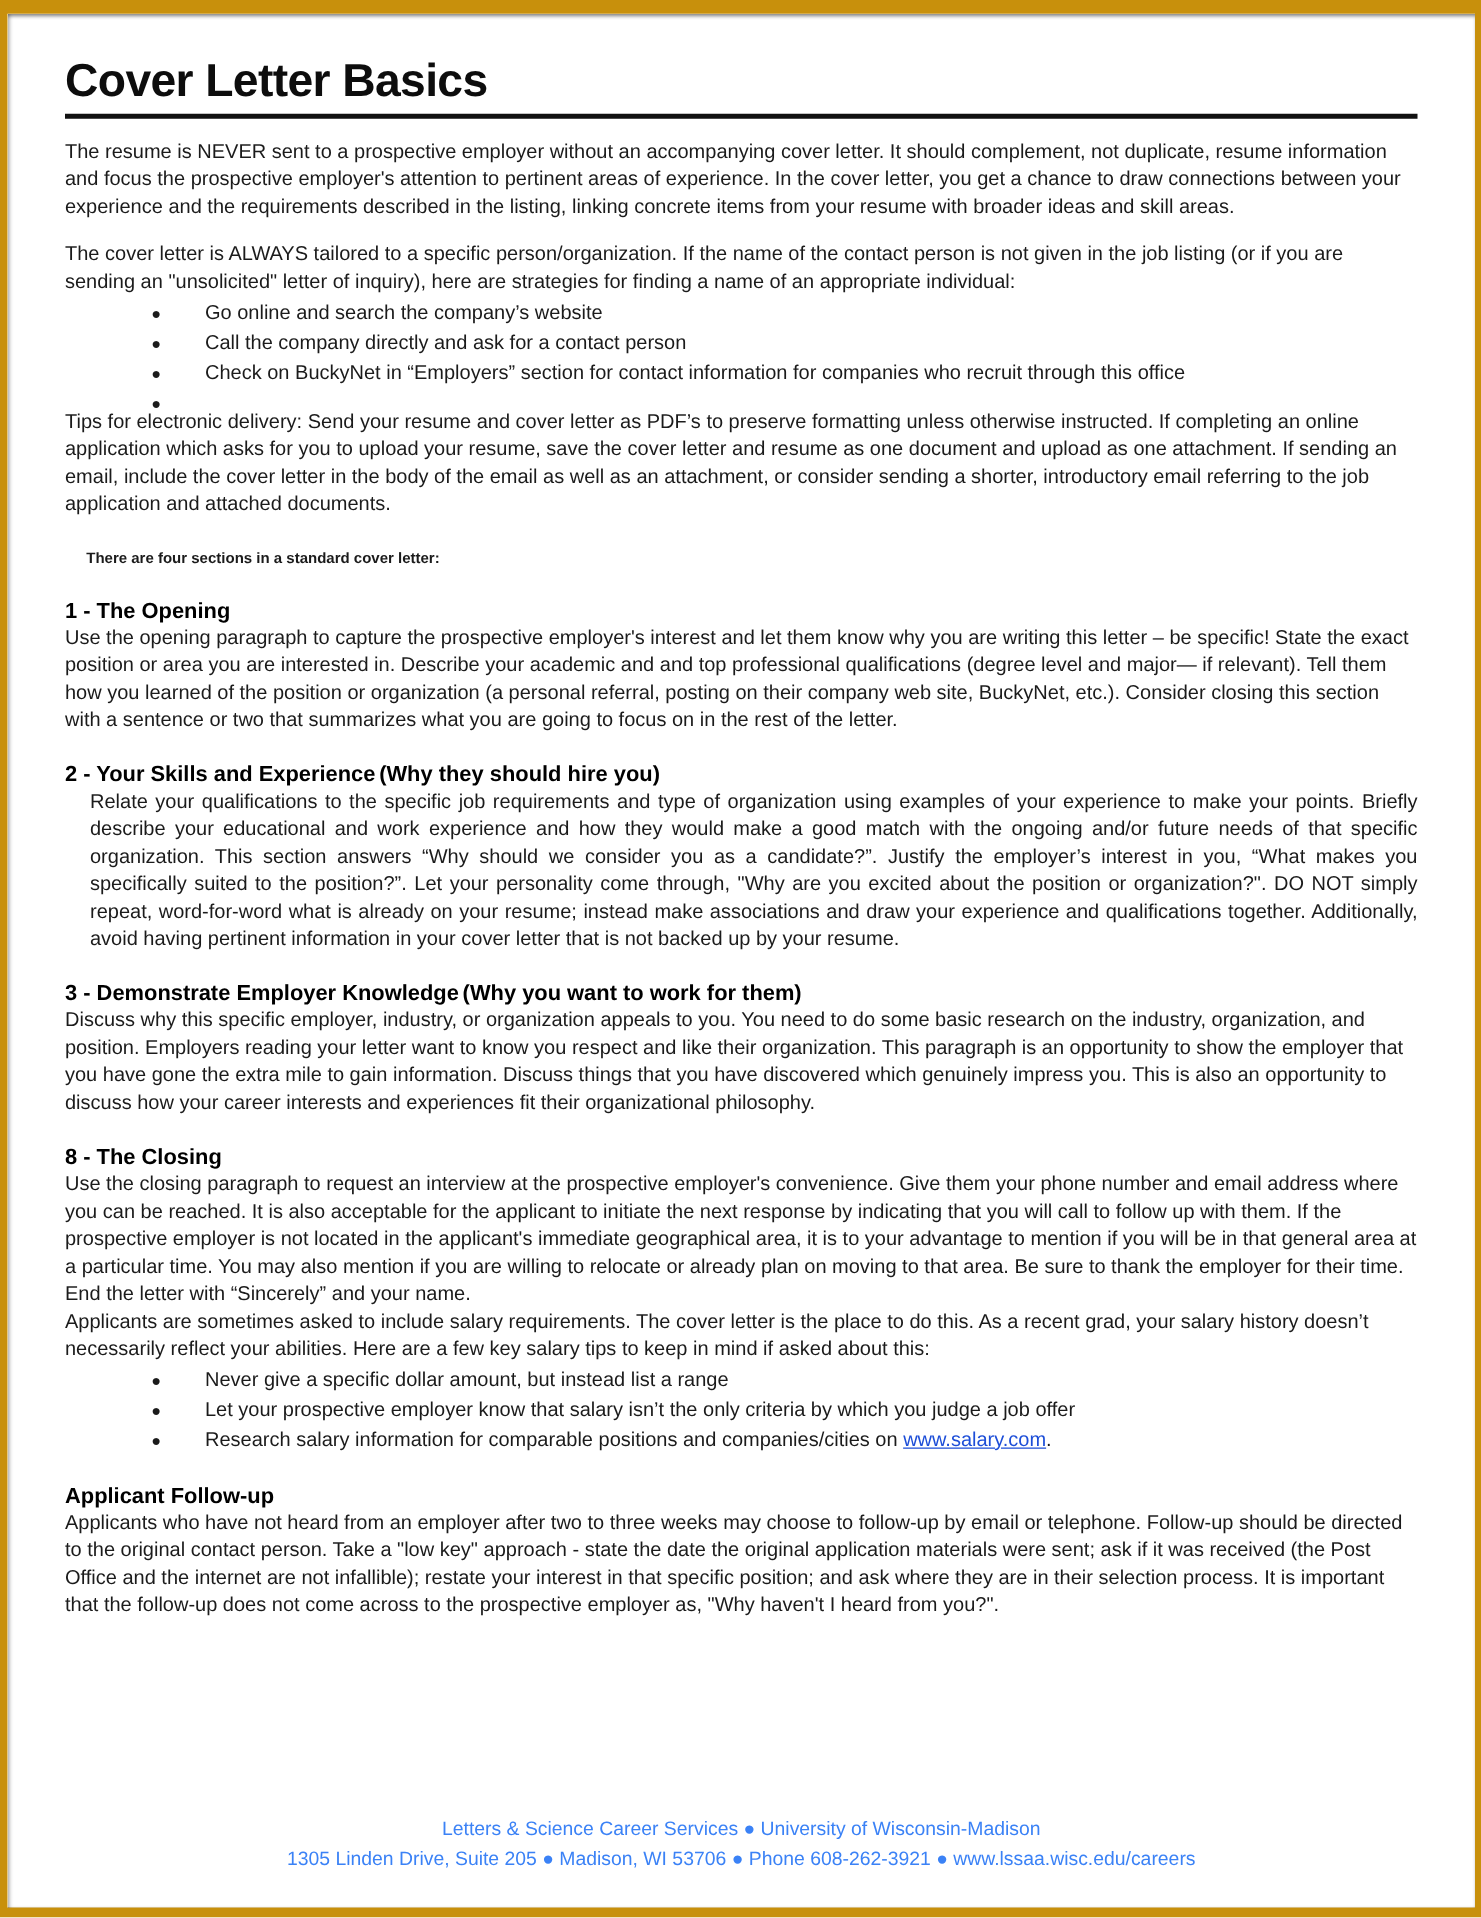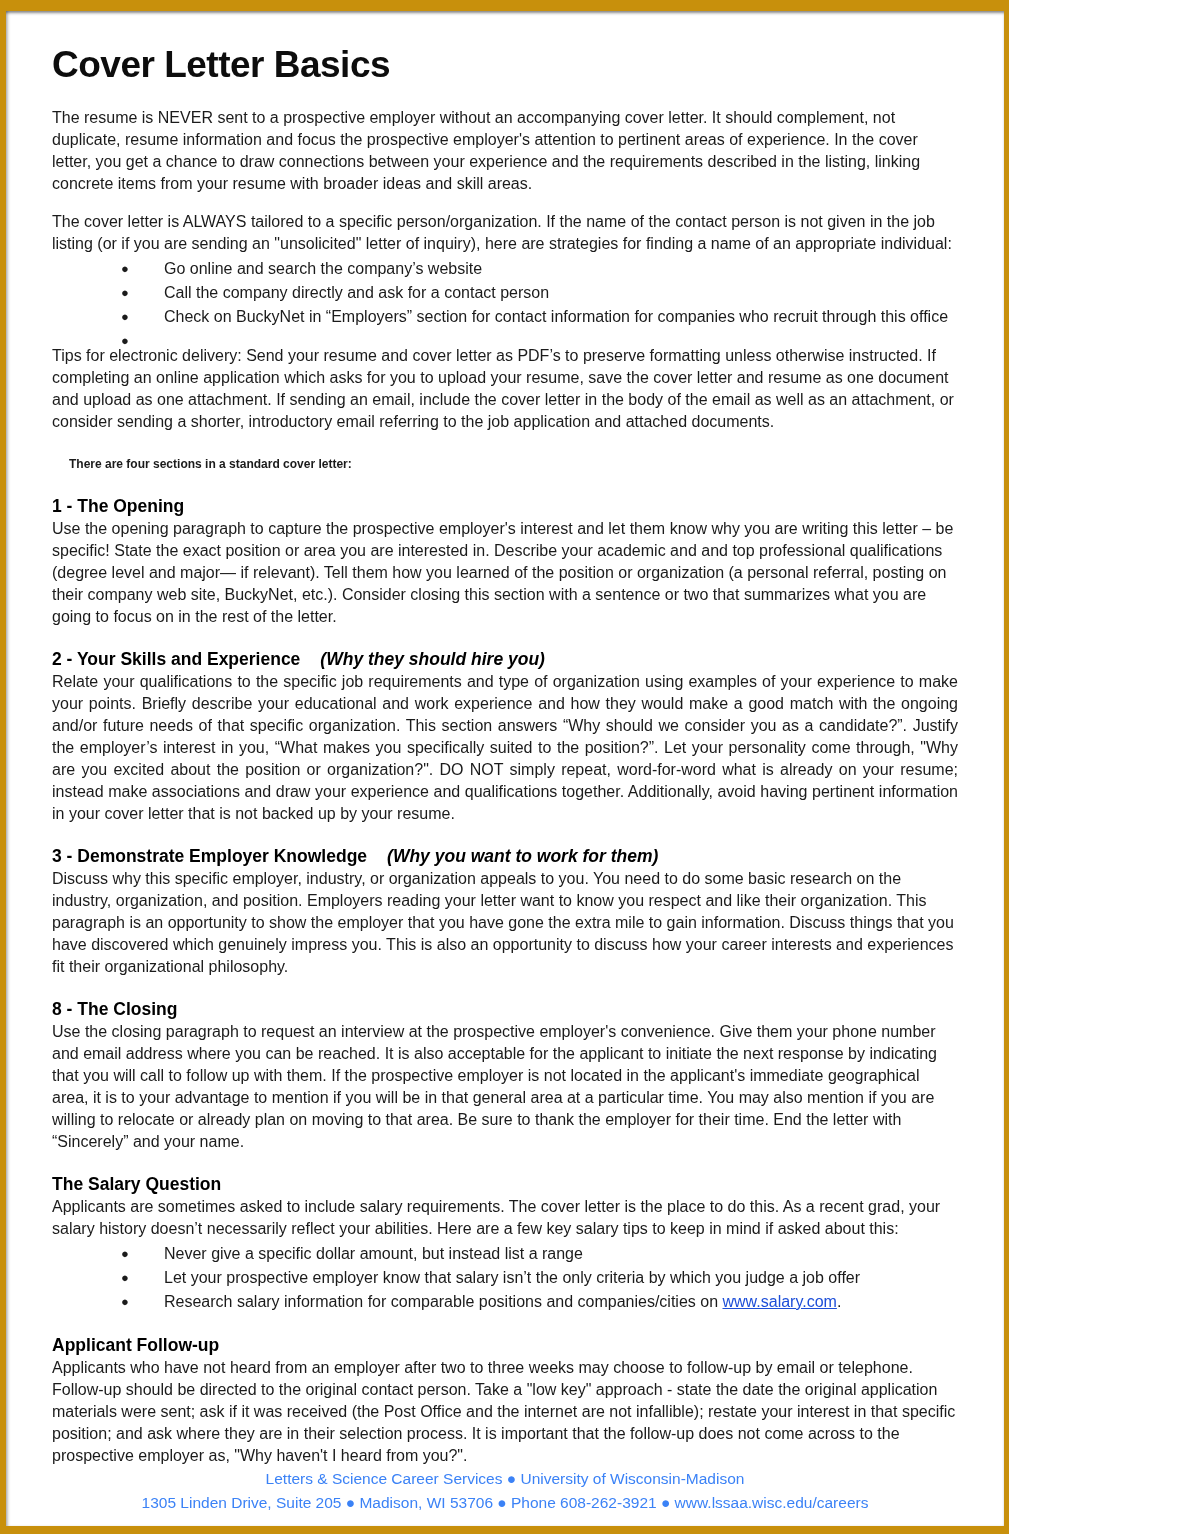--- a/index.html
+++ b/index.html
@@ -1,19 +1,19 @@
 <!DOCTYPE html>
 <html><head>
 <meta charset="utf-8">
 <style>
   html, body { margin: 0; padding: 0; background: #ffffff; }
   * { box-sizing: border-box; }
 
   .frame {
-    width: 1009px;
+    width: 1185px;
     height: 1534px;
     background: #c8900c;
     padding: 11px 5px 8px 6px;
   }
 
   .page {
     width: 100%;
     height: 100%;
     background: #ffffff;
     padding: 34px 46px 0 46px;
@@ -37,36 +37,36 @@
     color: #0d0d0d;
   }
 
   .title-rule {
     height: 4px;
     background: #111111;
     margin-top: 6px;
   }
 
   p.body-p { margin: 16px 0 0 0; }
-  p.justified { text-align: justify; }
+  p.justified { text-align: justify; margin-left: 20px; }
 
   p.bold-line {
     margin: 20px 0 0 17px;
     font-weight: bold;
     font-size: 12px;
   }
 
   h2.sec-head {
     margin: 20px 0 0 0;
     font-size: 17.5px;
     line-height: 23px;
     font-weight: bold;
     color: #000000;
   }
-  h2.sec-head .sub { font-style: italic; margin-left: 20px; }
+  h2.sec-head .sub { margin-left: 3px; }
   h2.sec-head .sub:empty { margin-left: 0; }
   .sec-body { margin: 0; }
 
   ul.dot-list {
     list-style: none;
     margin: 2px 0 0 0;
     padding: 0;
   }
   ul.dot-list li {
     position: relative;
@@ -135,21 +135,20 @@
 
     <h2 class="sec-head"><span>2 - Your Skills and Experience</span><span class="sub">(Why they should hire you)</span></h2>
     <p class="sec-body justified">Relate your qualifications to the specific job requirements and type of organization using examples of your experience to make your points.  Briefly describe your educational and work experience and how they would make a good match with the ongoing and/or future needs of that specific organization. This section answers “Why should we consider you as a candidate?”.  Justify the employer’s interest in you, “What makes you specifically suited to the position?”.  Let your personality come through, "Why are you excited about the position or organization?".  DO NOT simply repeat, word-for-word what is already on your resume; instead make associations and draw your experience and qualifications together.  Additionally, avoid having pertinent information in your cover letter that is not backed up by your resume.</p>
 
     <h2 class="sec-head"><span>3 - Demonstrate Employer Knowledge</span><span class="sub">(Why you want to work for them)</span></h2>
     <p class="sec-body">Discuss why this specific employer, industry, or organization appeals to you. You need to do some basic research on the industry, organization, and position.  Employers reading your letter want to know you respect and like their organization.  This paragraph is an opportunity to show the employer that you have gone the extra mile to gain information.  Discuss things that you have discovered which genuinely impress you.  This is also an opportunity to discuss how your career interests and experiences fit their organizational philosophy.</p>
 
     <h2 class="sec-head"><span>8 - The Closing</span><span class="sub"></span></h2>
     <p class="sec-body">Use the closing paragraph to request an interview at the prospective employer's convenience.  Give them your phone number and email address where you can be reached.  It is also acceptable for the applicant to initiate the next response by indicating that you will call to follow up with them.  If the prospective employer is not located in the applicant's immediate geographical area, it is to your advantage to mention if you will be in that general area at a particular time.  You may also mention if you are willing to relocate or already plan on moving to that area.  Be sure to thank the employer for their time. End the letter with “Sincerely” and your name.</p>
 
-    <h2 class="sec-head">The Salary Question</h2>
     <p class="sec-body">Applicants are sometimes asked to include salary requirements. The cover letter is the place to do this.  As a recent grad, your salary history doesn’t necessarily reflect your abilities. Here are a few key salary tips to keep in mind if asked about this:</p>
 
     <ul class="dot-list">
       <li>
         <span class="bullet-glyph">●</span>
         <span>Never give a specific dollar amount, but instead list a range</span>
       </li>
       <li>
         <span class="bullet-glyph">●</span>
         <span>Let your prospective employer know that salary isn’t the only criteria by which you judge a job offer</span>

